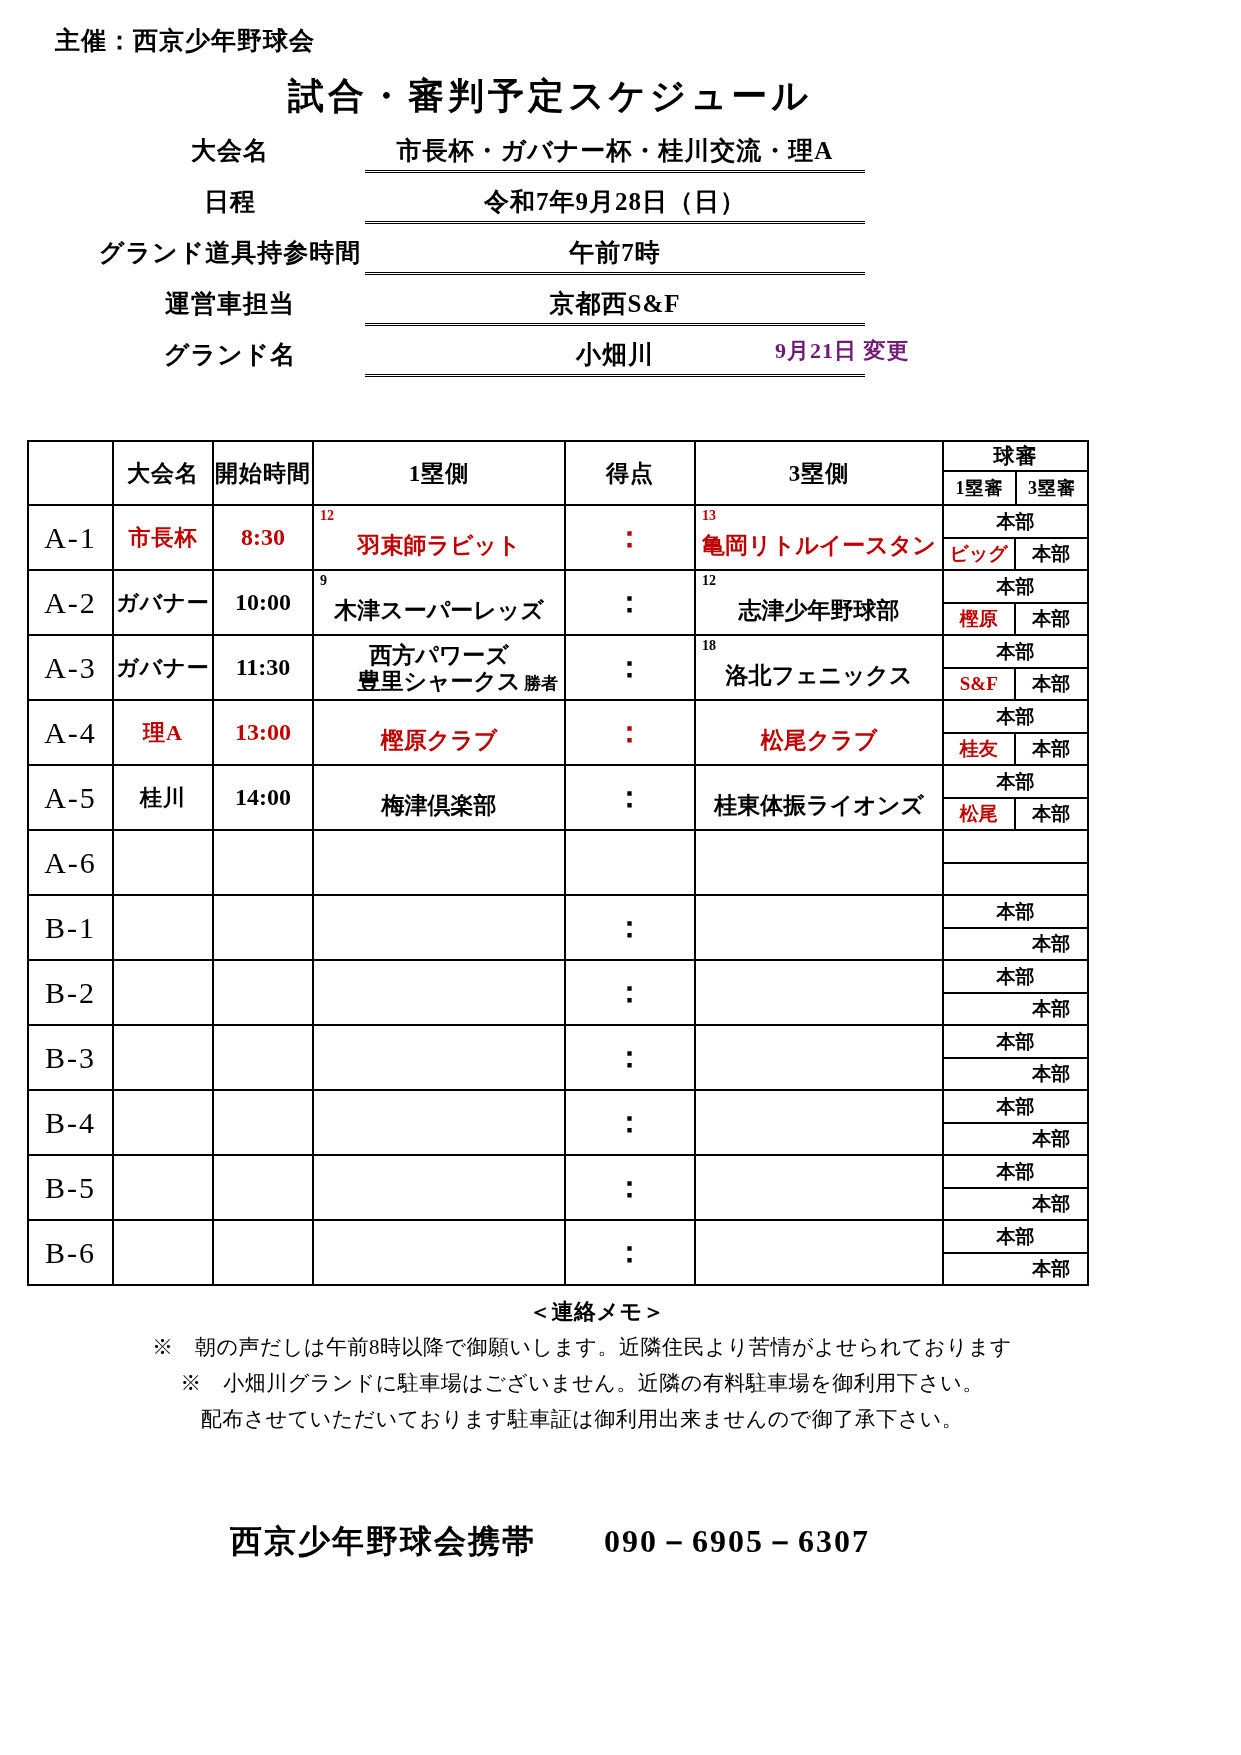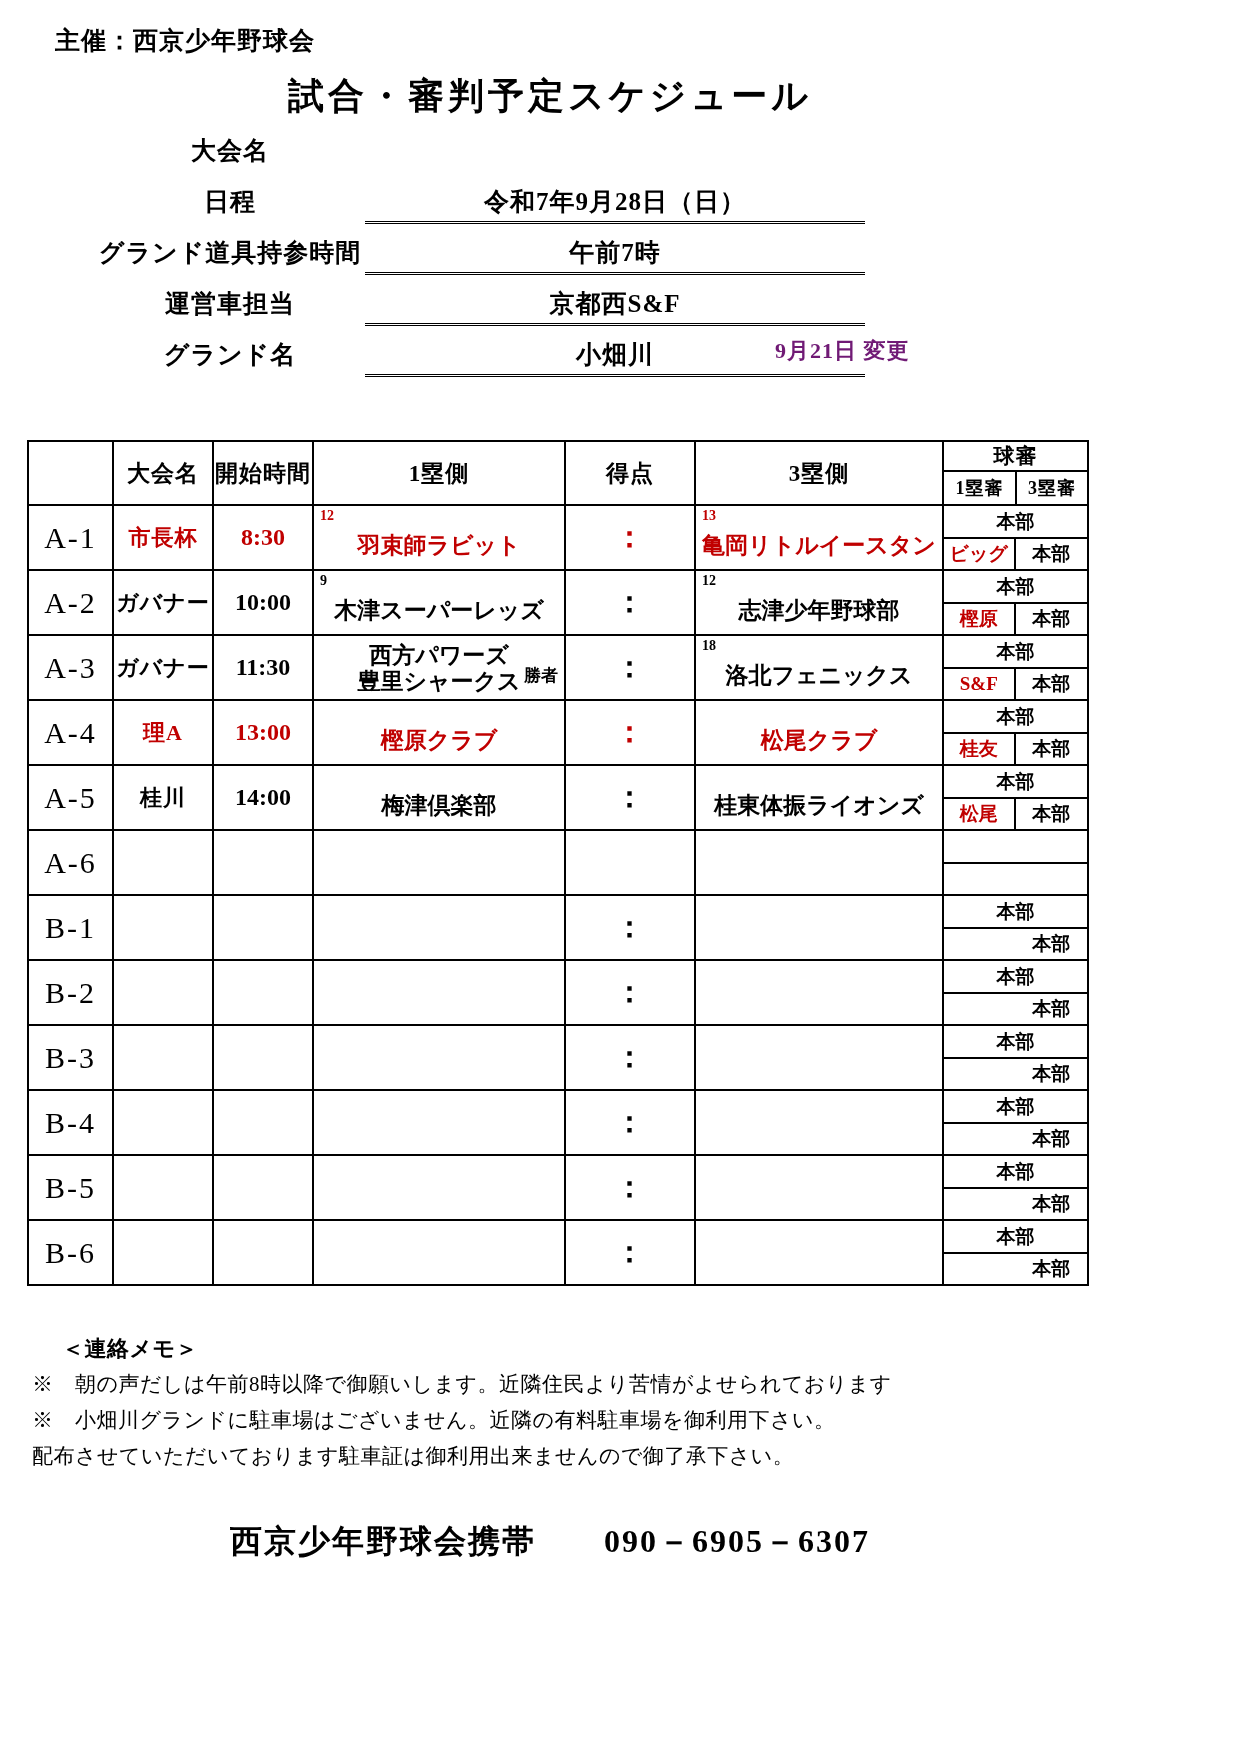--- a/index.html
+++ b/index.html
@@ -117,21 +117,21 @@
   }
   td.team-cell .tname{
     display:block;
     padding-top:16px;
   }
   td.team-cell .tname.two{
     padding-top:2px;
     line-height:1.12;
   }
   td.team-cell .winner{
-    position:absolute;right:6px;bottom:12px;
+    position:absolute;right:6px;bottom:4px;
     font-size:17px;font-weight:bold;
   }
   .red{color:#c00000;}
 
   
   td.ump-cell{padding:0;vertical-align:top;}
   .ump-box{display:flex;flex-direction:column;height:100%;}
   .ump-top{
     border-bottom:2px solid #000;
     height:31px;line-height:31px;
@@ -151,23 +151,24 @@
     box-sizing:border-box;
   }
   .ump-bot .cellR{
     width:50%;
     text-align:center;
     box-sizing:border-box;
   }
 
   
   .notes{
-    position:absolute;left:32px;top:1334px;width:1100px;
+    position:absolute;left:32px;top:1297px;width:1100px;
     font-size:21px;
     letter-spacing:0.5px;
+    text-align:center;
   }
   .notes .memo-title{
     margin-left:30px;margin-bottom:6px;
     font-weight:bold;font-size:22px;
   }
   .notes p{margin:0 0 8px 0;}
   .notes .indent{}
 
   .footer{
     position:absolute;left:0;top:1520px;width:1100px;
@@ -179,20 +180,23 @@
 <body>
 
 <div class="page">
 
   <div class="organizer">主催：西京少年野球会</div>
   <div class="doc-title">試合・審判予定スケジュール</div>
 
   <div class="info">
     <div class="info-row">
       <div class="info-label">大会名</div>
+      <div class="info-value-wrap">
+        <div class="info-value">市長杯・ガバナー杯・桂川交流・理A</div>
+      </div>
     </div>
     <div class="info-row">
       <div class="info-label">日程</div>
       <div class="info-value-wrap">
         <div class="info-value">令和7年9月28日（日）</div>
       </div>
     </div>
     <div class="info-row">
       <div class="info-label">グランド道具持参時間</div>
       <div class="info-value-wrap">

